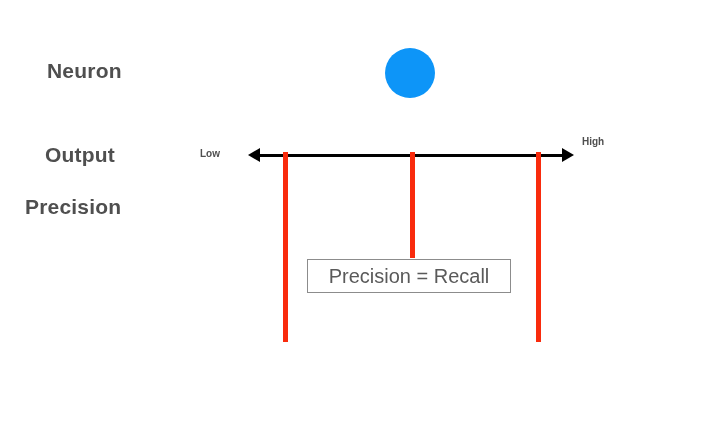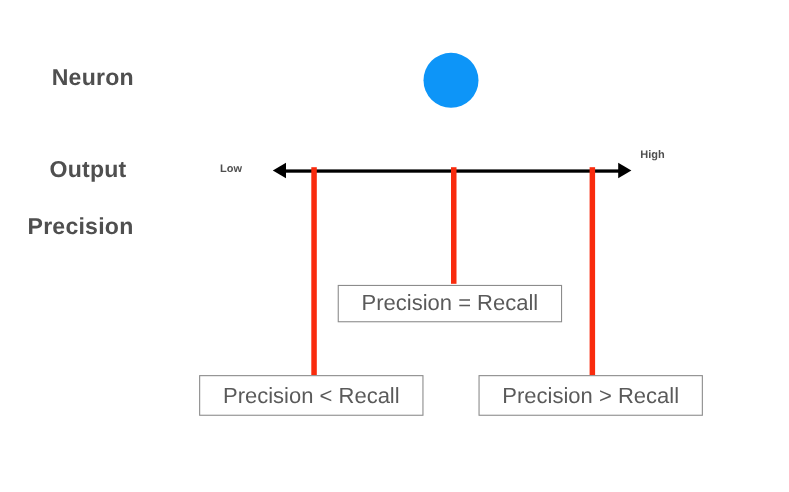--- a/index.html
+++ b/index.html
@@ -140,17 +140,15 @@
   <div class="axis-end-label" id="axis-label-low">Low</div>
 
   <div class="axis-end-label" id="axis-label-high">High</div>
 
   <div class="threshold-tick" id="tick-low"></div>
   <div class="threshold-tick" id="tick-mid"></div>
   <div class="threshold-tick" id="tick-high"></div>
 
   <div class="callout" id="callout-equal">Precision = Recall</div>
 
-  <div class="callout" id="callout-less">Precision &lt; Recall</div>
 
-  <div class="callout" id="callout-greater">Precision &gt; Recall</div>
 
 </div>
 
 </body></html>

